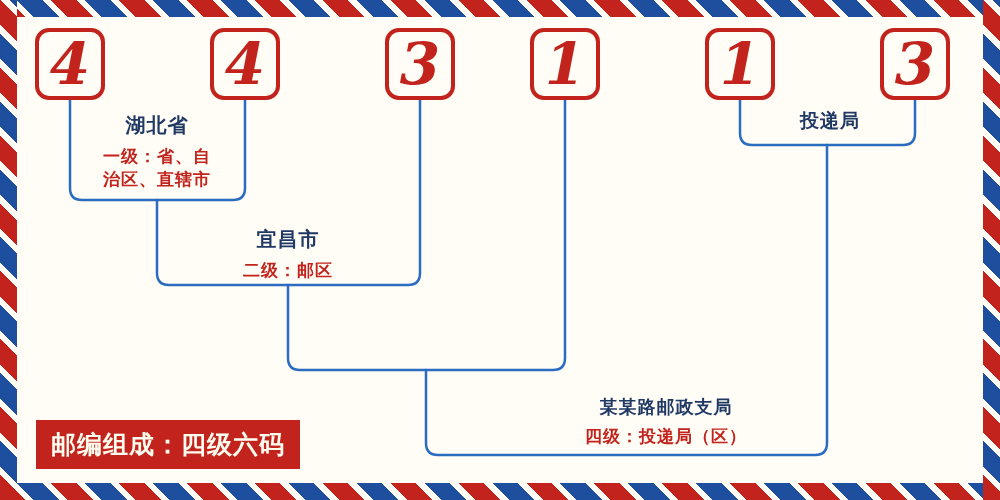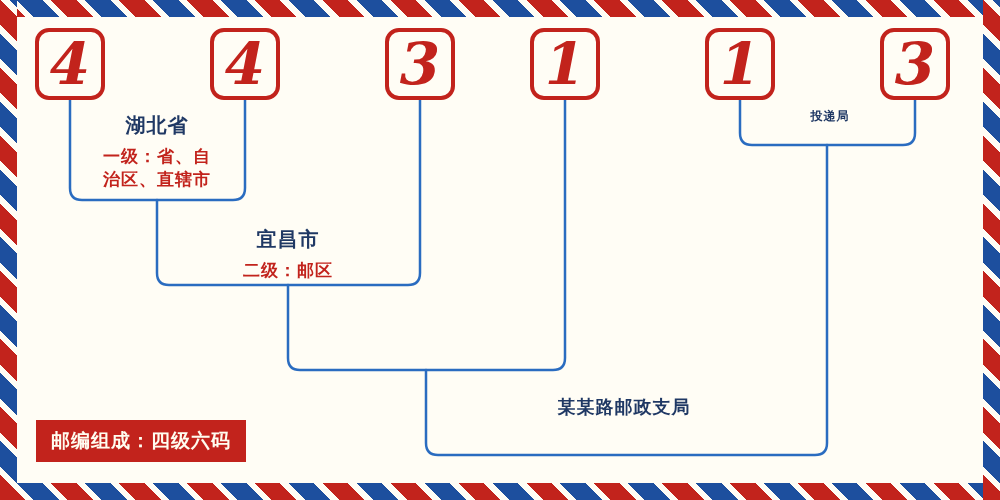--- a/index.html
+++ b/index.html
@@ -78,21 +78,21 @@
       line-height: 1.35;
       letter-spacing: 1px;
     }
 
     .badge {
       position: absolute;
       left: 36px;
       top: 420px;
       background: #c2231c;
       color: #fffdf0;
-      font-size: 19px;
+      font-size: 25px;
       font-weight: bold;
       padding: 8px 15px;
       letter-spacing: 1px;
     }
   </style>
 </head>
 <body>
 
 <div id="stage">
 
@@ -137,23 +137,24 @@
   </div>
 
   <div class="label-group" style="left:288px; top:226px">
     <div class="label-name">宜昌市</div>
     <div class="label-desc">二级：邮区</div>
   </div>
 
   <div class="label-group" style="left:430px; top:311px">
   </div>
 
-  <div class="label-group" style="left:624px; top:395px">
+  <div class="label-group" style="left:666px; top:395px">
     <div class="label-name" style="font-size:18px">某某路邮政支局</div>
+    <div class="label-desc">四级：投递局（区）</div>
   </div>
 
   <div class="label-group" style="left:830px; top:108px">
-    <div class="label-name" style="font-size:12px">投递局</div>
+    <div class="label-name" style="font-size:19px">投递局</div>
   </div>
 
   <div class="badge">邮编组成：四级六码</div>
 
 </div>
 
 </body></html>

